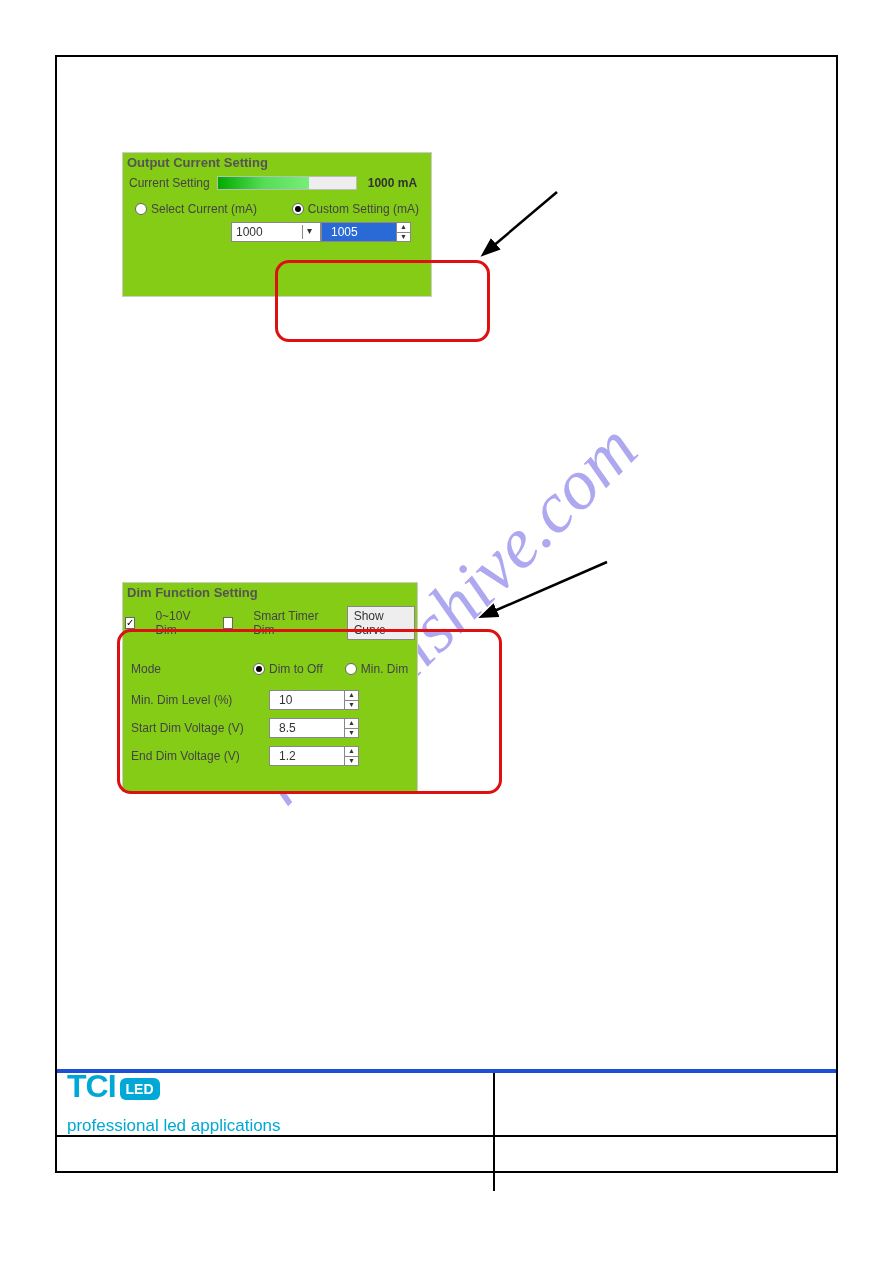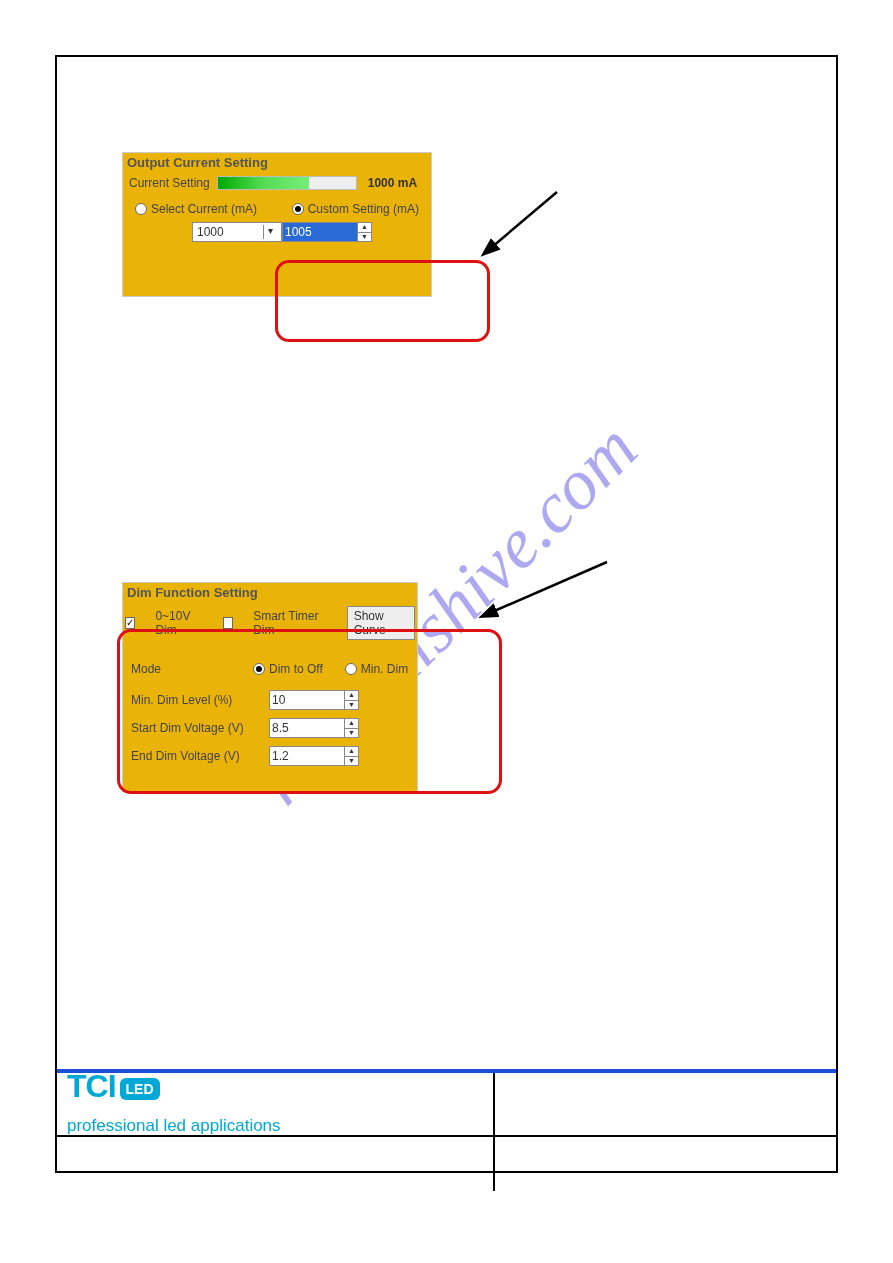--- a/index.html
+++ b/index.html
@@ -14,21 +14,21 @@
     position: absolute;
     left: 55px;
     top: 55px;
     width: 783px;
     height: 1118px;
     border: 2px solid #000;
   }
   
   .panel {
     border: 1px solid #ccc;
-    background: #eab308;
+    background: #84cc16;
     position: absolute;
     font-size: 12px;
     color: #333;
   }
   .panel1 {
     left: 65px; top: 95px; width: 310px; height: 145px;
   }
   .panel-title {
     font-weight: bold; font-size: 13px; color: #555;
     padding: 2px 4px;
@@ -45,29 +45,29 @@
   }
   .pbar-val { font-weight: bold; font-size: 12px; color: #333; margin-left: 4px;}
   .radio-row { display: flex; justify-content: space-between; padding: 8px 12px 2px 12px;}
   .radio-item { display: flex; align-items: center; gap: 4px; font-size: 12px; color: #444;}
   .radio-circle {
     width: 12px; height: 12px; border: 1px solid #666; border-radius: 50%; display: inline-block; position: relative; background:#fff;
   }
   .radio-circle.checked::after {
     content:""; position:absolute; left:2px; top:2px; width:6px; height:6px; background:#000; border-radius:50%;
   }
-  .ctrl-row { display:flex; justify-content:center; padding: 4px 20px 0 30px;}
+  .ctrl-row { display:flex; justify-content:flex-end; padding: 4px 20px 0 30px;}
   .win-select {
     width: 90px; height: 20px; border:1px solid #888; background:#fff; display:flex; align-items:center; justify-content:space-between; padding:0 4px; font-size:12px;
   }
   .win-select .dd { width:14px; height:14px; border-left:1px solid #888; text-align:center; line-height:12px; font-size:10px;}
   .spinner {
     width: 90px; height: 20px; border:1px solid #888; background:#fff; display:flex; align-items:stretch; font-size:12px;
   }
-  .spinner .val { flex:1; padding:0 2px; display:flex; align-items:center; }
+  .spinner .val { flex:1; padding:0 9px; display:flex; align-items:center; }
   .spinner .val.sel { background:#2a6ad6; color:#fff; }
   .spinner .btns { width:14px; display:flex; flex-direction:column; border-left:1px solid #888;}
   .spinner .btns div { flex:1; font-size:7px; text-align:center; line-height:8px; border-bottom:1px solid #888;}
   .spinner .btns div:last-child { border-bottom:none;}
 
   .red-box { position:absolute; border:3px solid #d11; border-radius:14px; }
   .red1 { left: 218px; top: 203px; width: 215px; height: 82px; }
 
   
   .arrow { position:absolute; }

